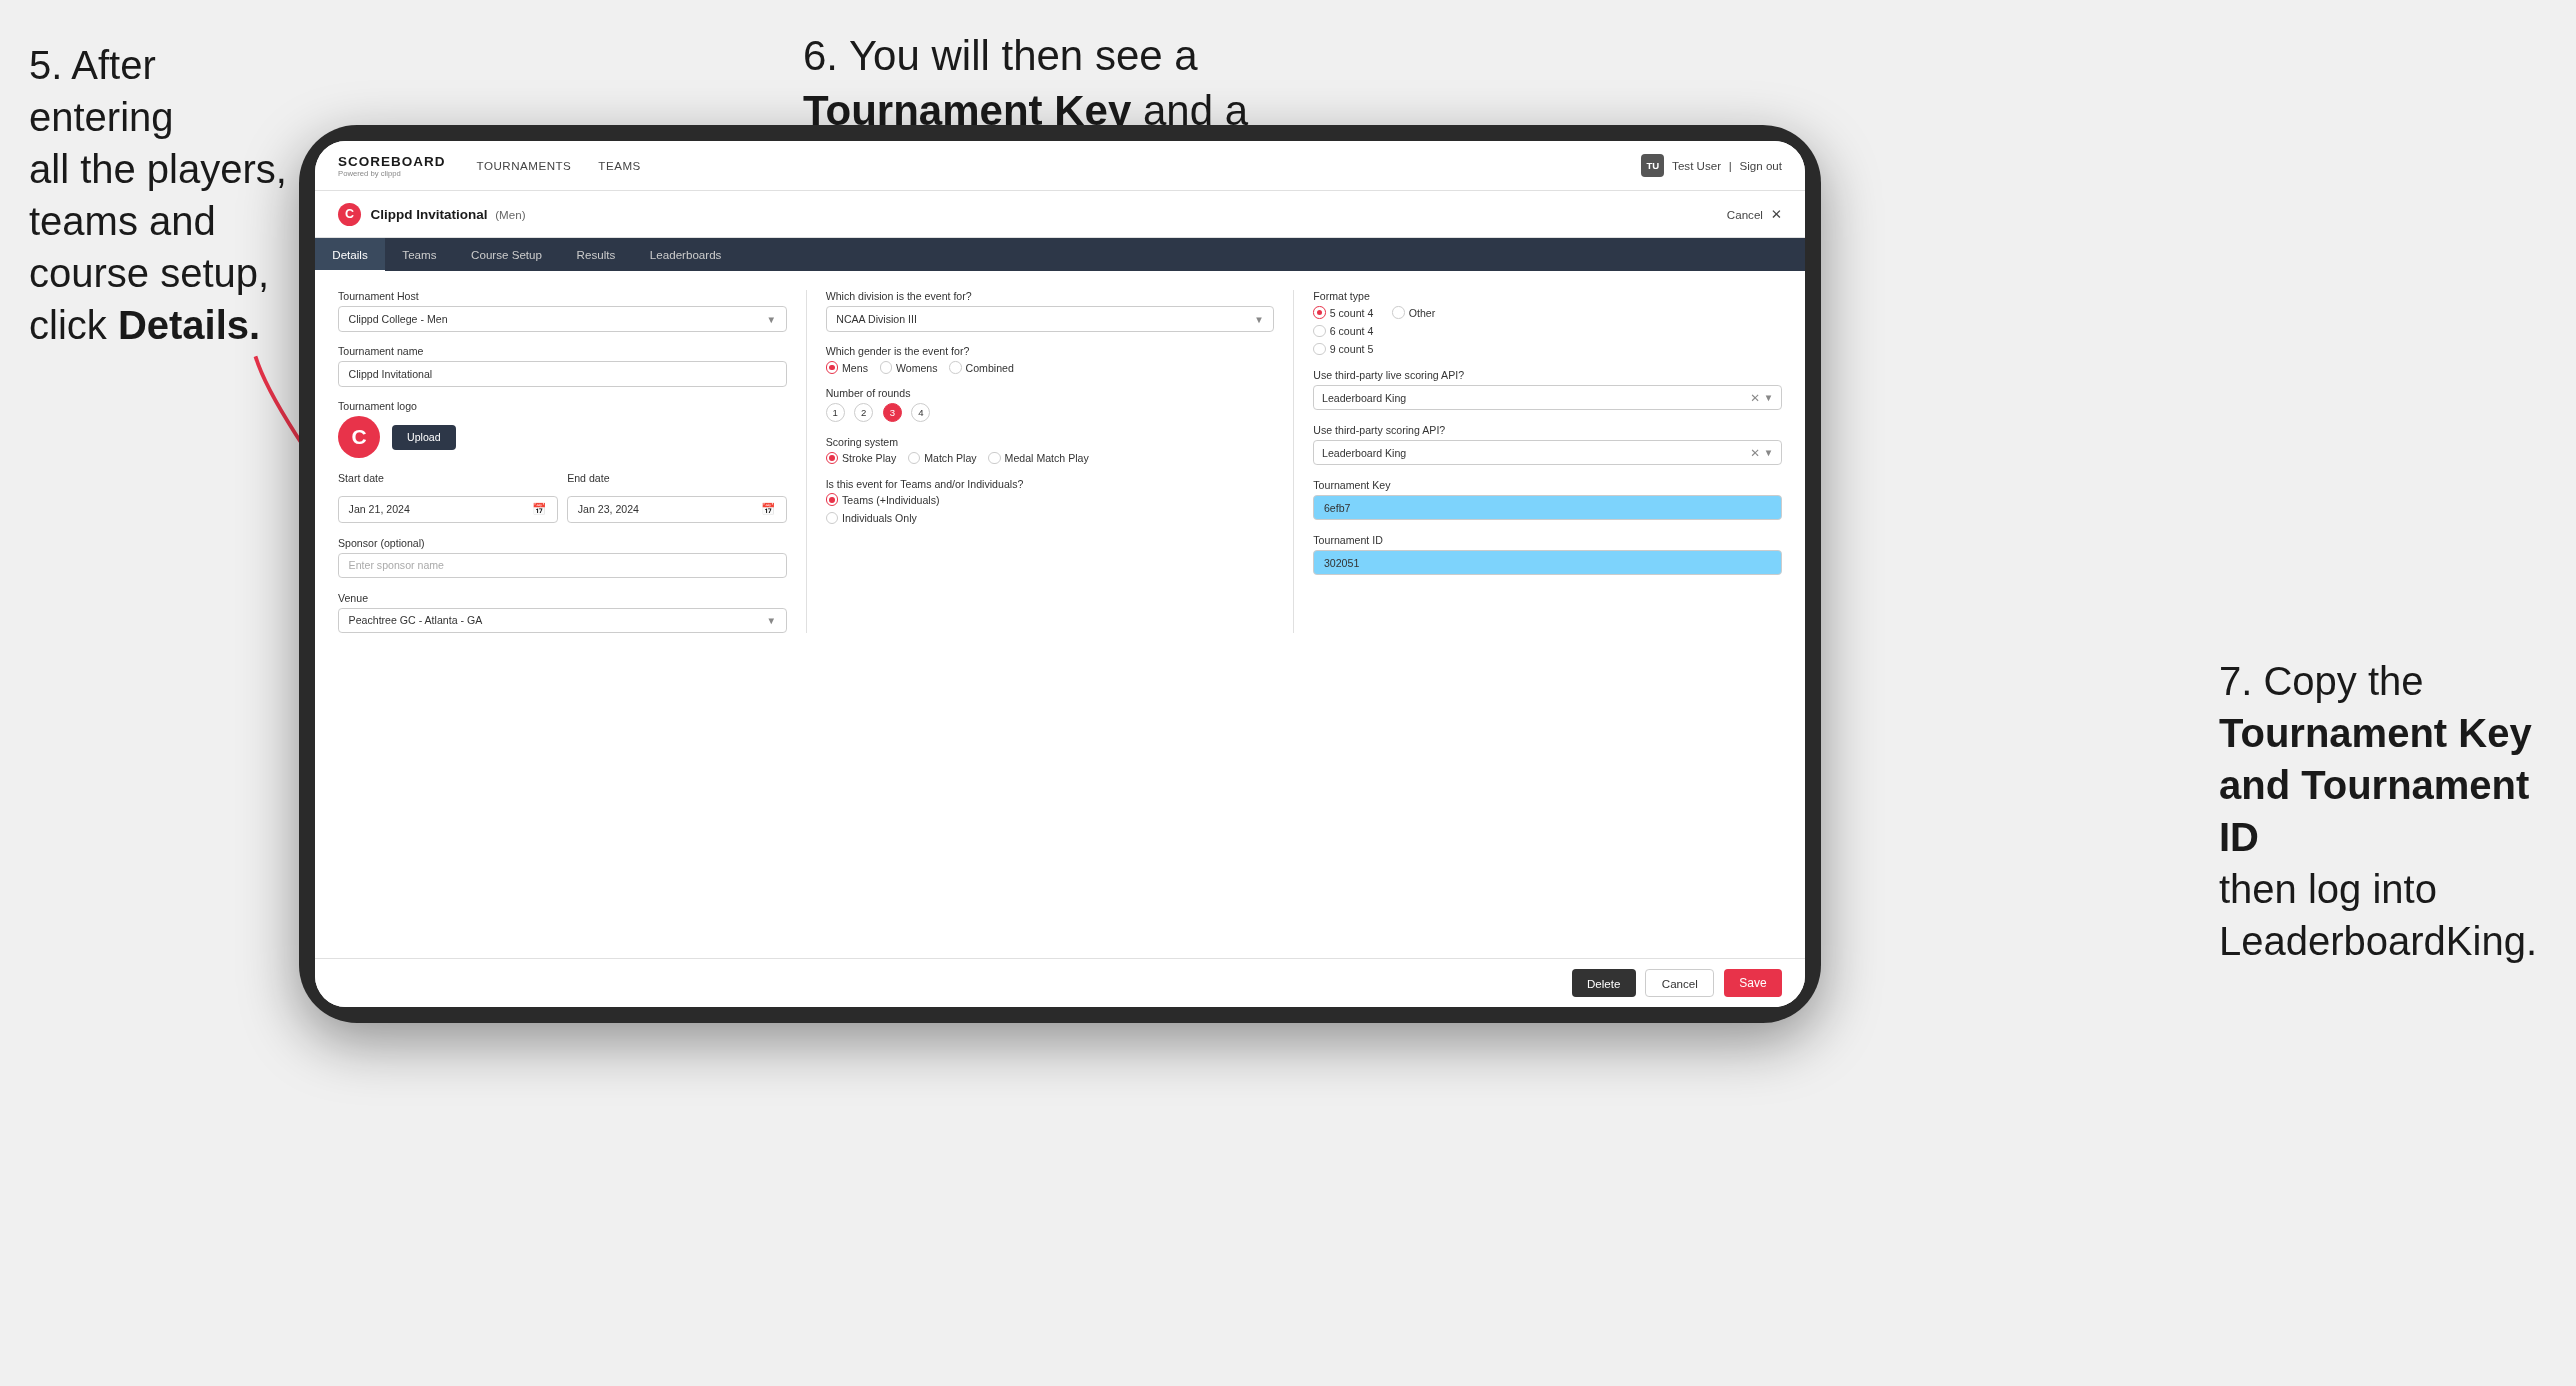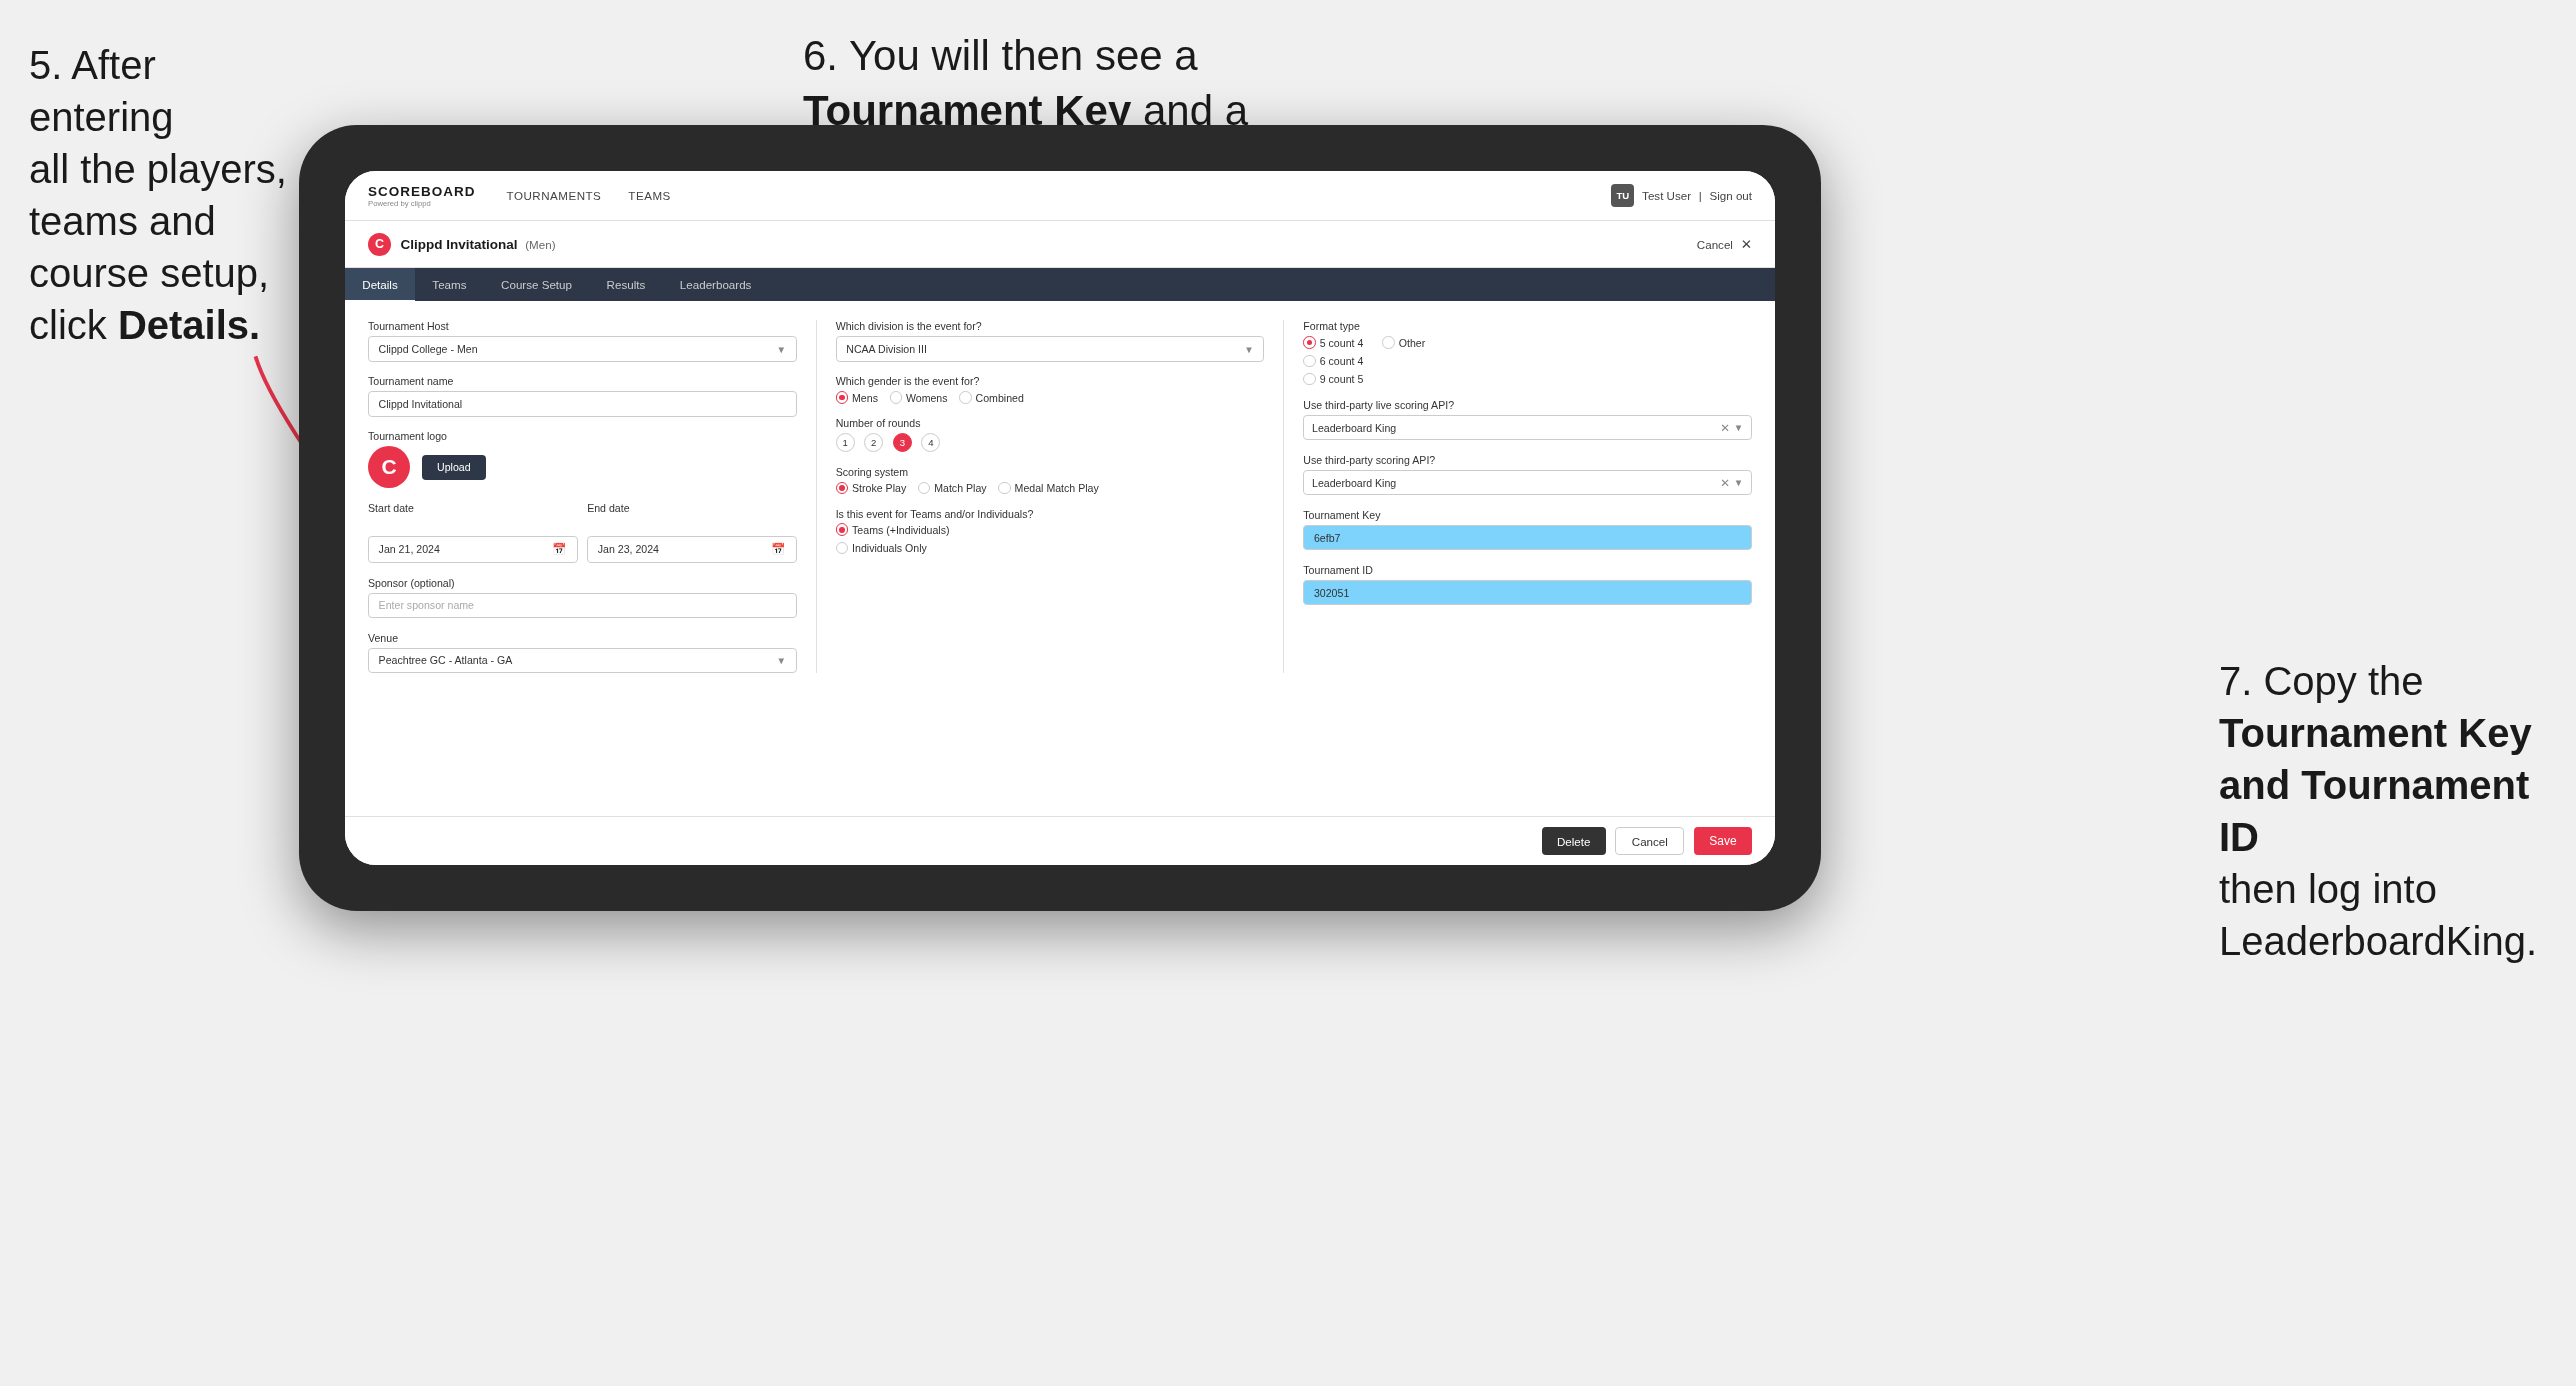--- a/index.html
+++ b/index.html
@@ -51,25 +51,25 @@
       height: 1386px;
       pointer-events: none;
     }
 
     
     .tablet-frame {
       position: absolute;
       top: 125px;
       left: 299px;
       width: 1522px;
-      height: 786px;
+      height: 898px;
       background: #2a2a2a;
       border-radius: 58px;
       box-shadow: 0 19px 58px rgba(0,0,0,0.4);
-      padding: 46px;
+      padding: 16px;
     }
 
     .tablet-screen {
       width: 100%;
       height: 100%;
       background: #fff;
       border-radius: 31px;
       overflow: hidden;
       display: flex;
       flex-direction: column;
@@ -283,21 +283,21 @@
 
     .date-row {
       display: grid;
       grid-template-columns: 1fr 1fr;
       gap: 9.6px;
     }
 
     .date-field {
       display: flex;
       flex-direction: column;
-      gap: 18px;
+      gap: 8px;
     }
 
     .date-input {
       border: 1px solid #ccc;
       border-radius: 3.9px;
       padding: 5.8px 9.6px;
       font-size: 10.6px;
       color: #333;
       display: flex;
       align-items: center;

